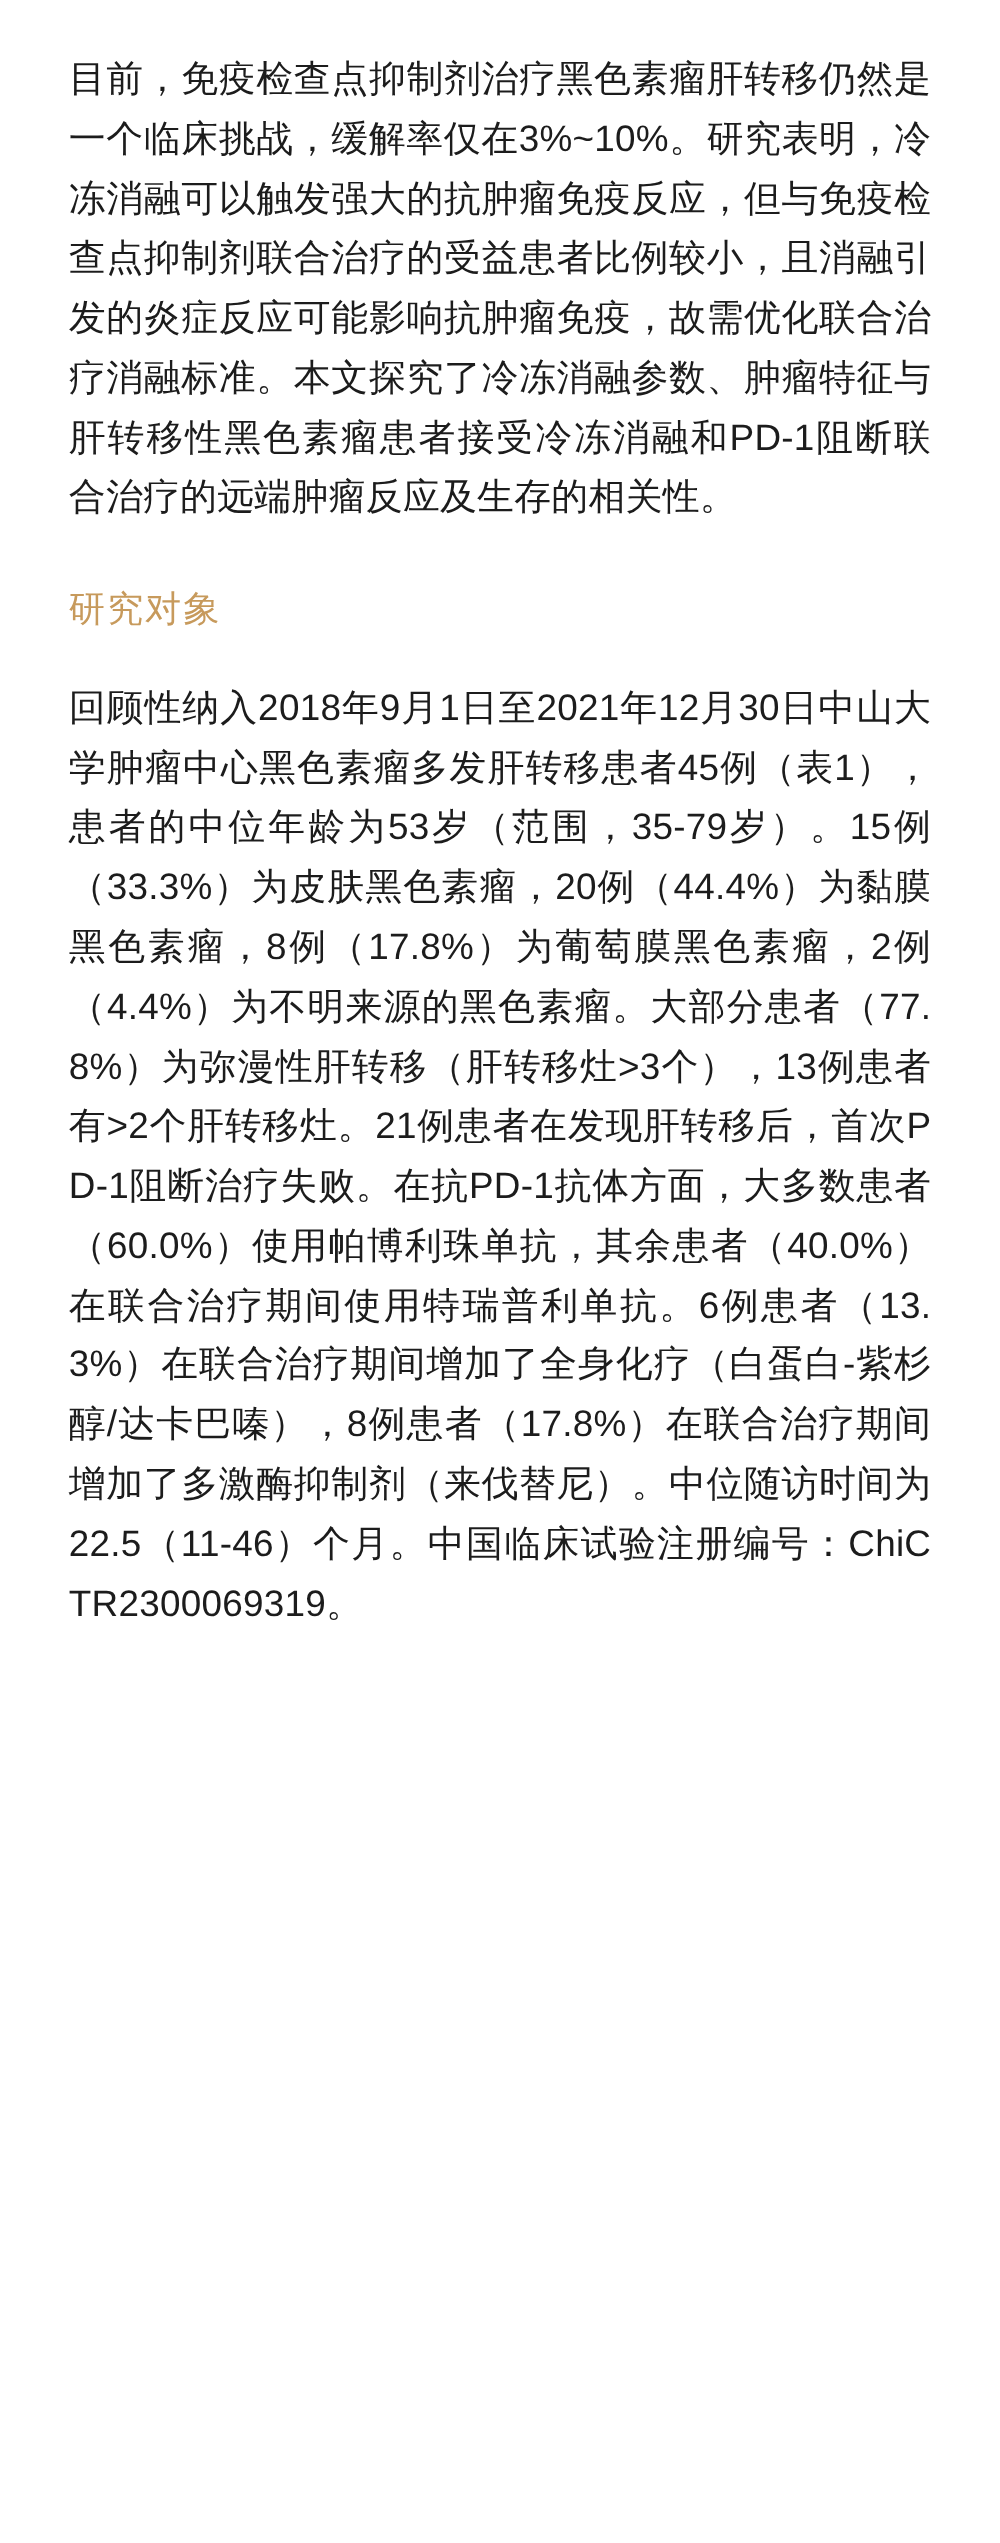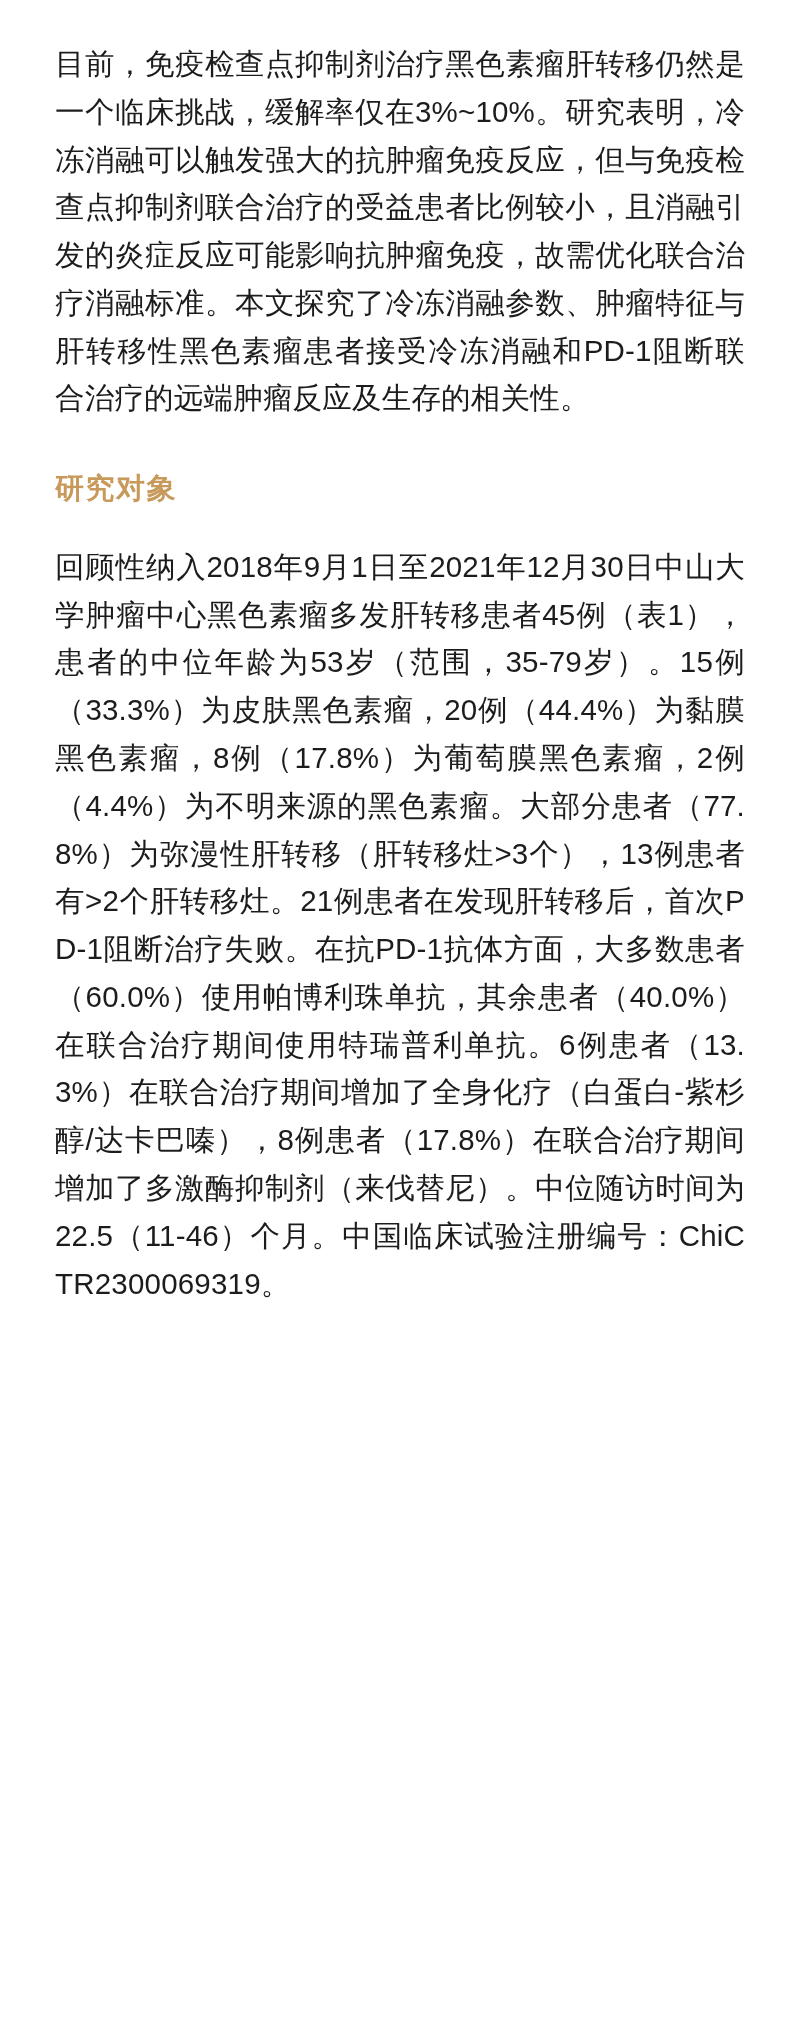--- a/index.html
+++ b/index.html
@@ -25,21 +25,21 @@
     line-height: 1.62;
     color: #1c1c1c;
     text-align: justify;
     text-justify: inter-character;
     letter-spacing: 0.2px;
     margin: 0 0 34px 0;
     word-break: break-all;
   }
   .section-heading {
     font-size: 29px;
-    font-weight: bold;
+    font-weight: normal;
     color: #c79a5c;
     letter-spacing: 1.5px;
     margin: 46px 0 34px 0;
     line-height: 1.4;
   }
   .para-last {
     margin-bottom: 0;
   }
 </style>
 </head>

